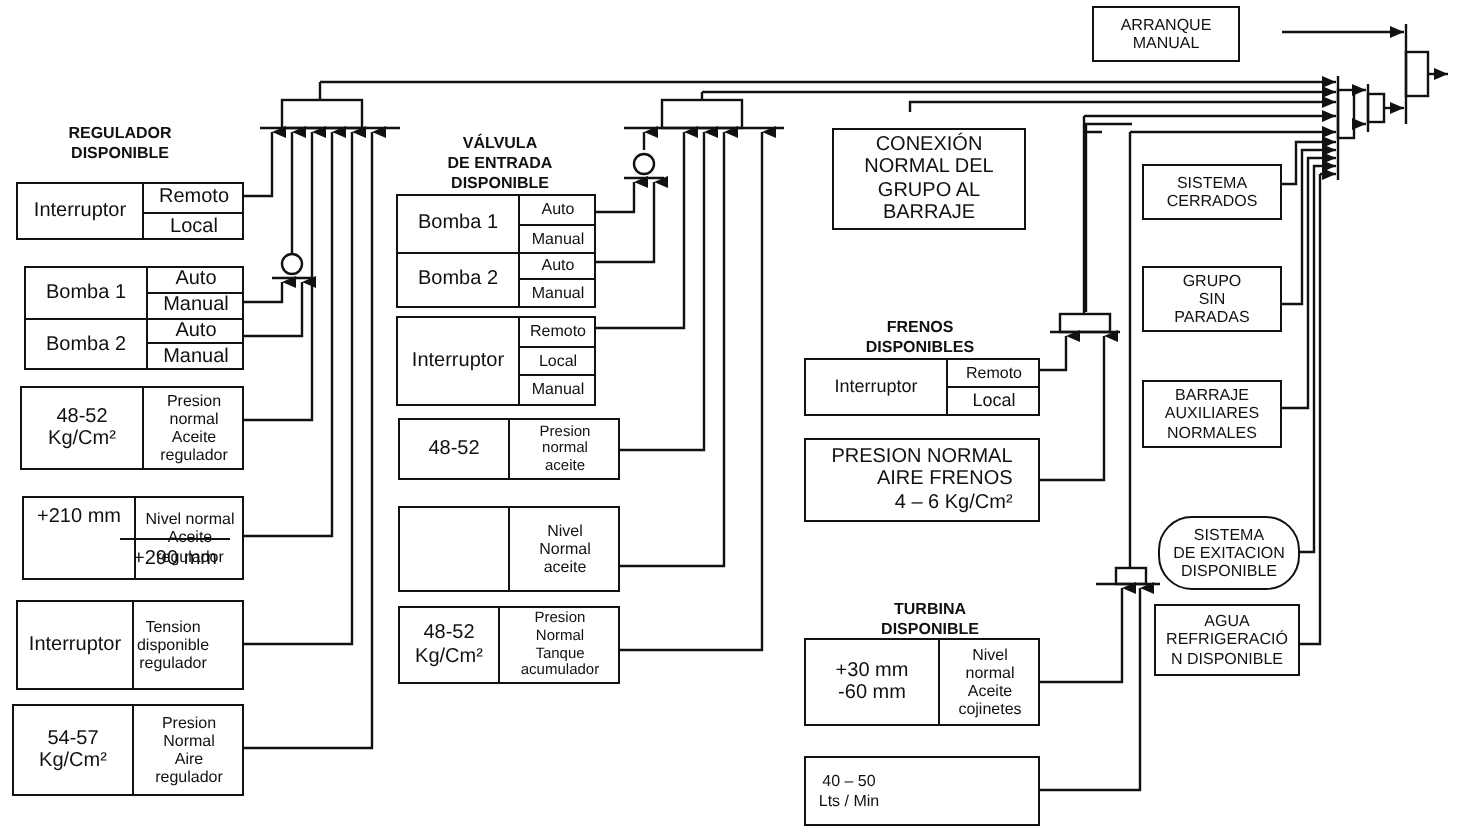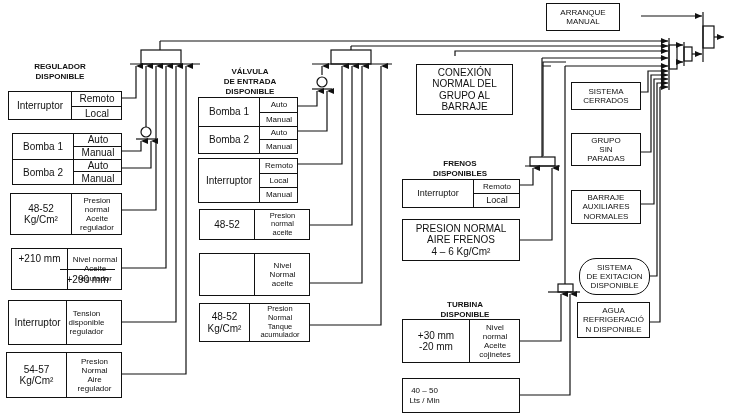--- a/index.html
+++ b/index.html
@@ -219,30 +219,30 @@
 </div>
 
 <div class="title" style="left:425px;top:159px;width:70px;">FRENOS
 DISPONIBLES</div>
 <div class="box" style="left:402px;top:179px;width:118px;height:29px;">
   <div class="cell f9" style="left:0;top:0;width:70px;height:27px;">Interruptor</div>
   <div class="cell f8 bl" style="left:70px;top:0;width:47px;height:13px;">Remoto</div>
   <div class="cell f9 bl bt" style="left:70px;top:13px;width:47px;height:14px;">Local</div>
 </div>
 <div class="box" style="left:402px;top:219px;width:118px;height:42px;">
-  <div class="cell f10 t" style="left:0;top:0;width:116px;height:40px;">PRESION NORMAL
+  <div class="cell f10 t" style="left:0;top:0;width:116px;height:40px;text-align:right;">PRESION NORMAL
 AIRE FRENOS
 4 – 6 Kg/Cm²</div>
 </div>
 
 <div class="title" style="left:430px;top:300px;width:70px;">TURBINA
 DISPONIBLE</div>
 <div class="box" style="left:402px;top:319px;width:118px;height:44px;">
   <div class="cell f10 t" style="left:0;top:0;width:66px;height:42px;">+30 mm
--20 mm</div>
+-60 mm</div>
   <div class="cell f8 t bl" style="left:66px;top:0;width:51px;height:42px;">Nivel
 normal
 Aceite
 cojinetes</div>
 </div>
 <div class="box" style="left:402px;top:378px;width:118px;height:35px;">
   <div class="cell f8 t" style="left:0;top:0;width:43px;height:33px;">40 – 50
 Lts / Min</div>
 </div>
 

